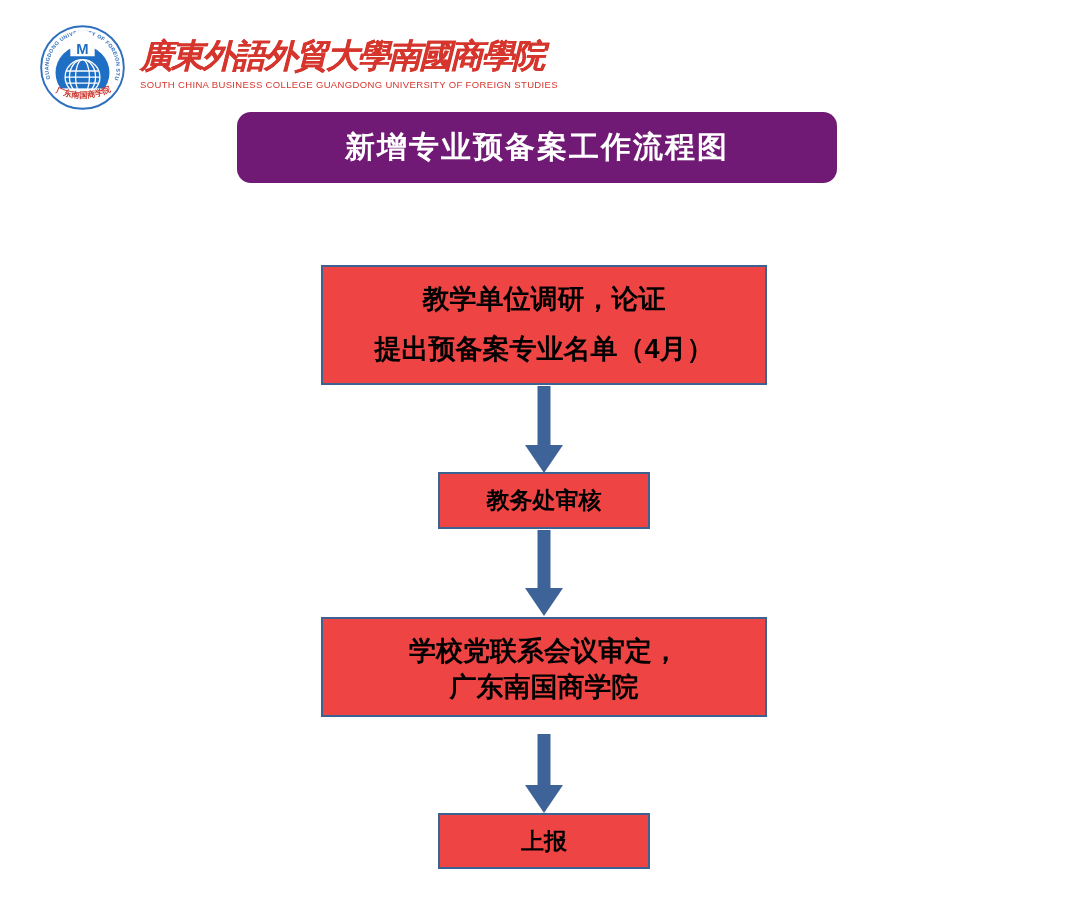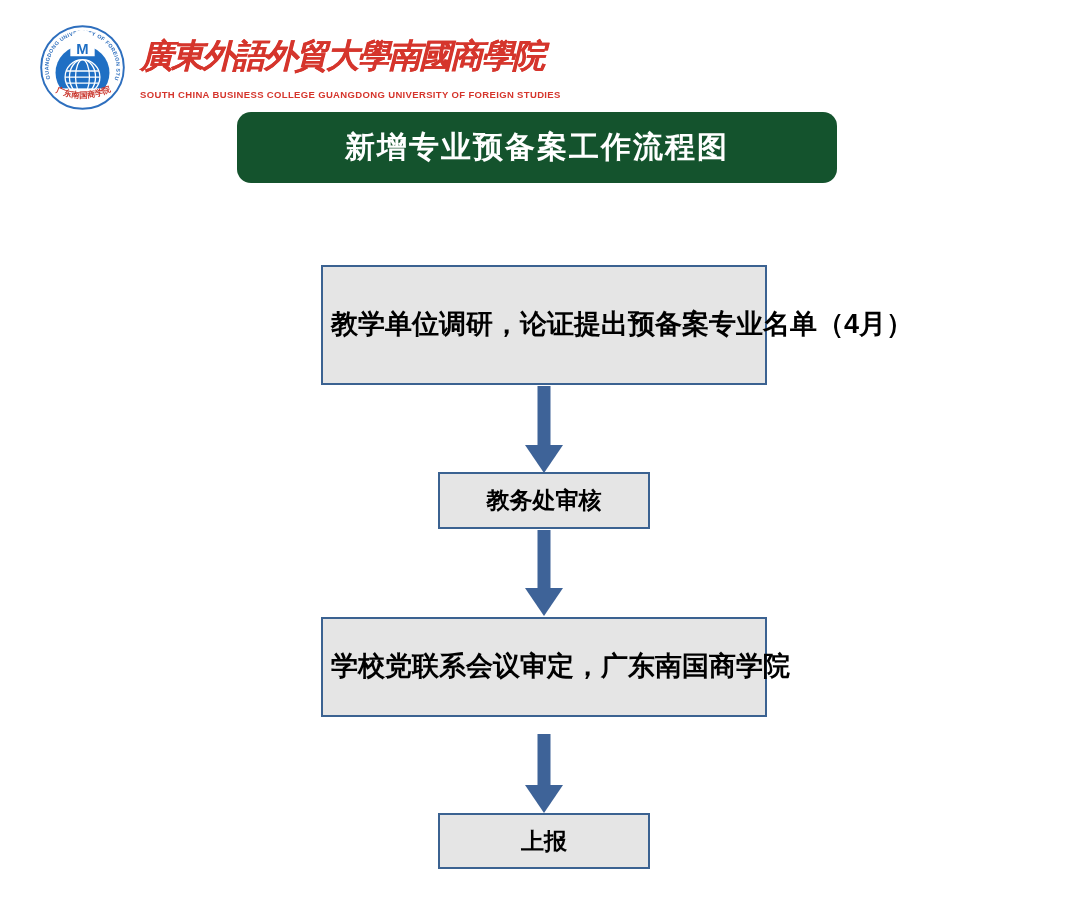--- a/index.html
+++ b/index.html
@@ -22,42 +22,42 @@
     font-weight:bold;
     font-size:33px;
     letter-spacing:-2px;
     white-space:nowrap;
     line-height:1.35;
     text-shadow:0.5px 0 0 #d5352c;
   }
   .uni-en{
     color:#d5352c;
     font-size:9.5px;
-    font-weight:bold;
+    font-weight:normal;
     letter-spacing:0.35px;
-    margin-top:10px;
+    margin-top:0;
     white-space:nowrap;
   }
   
   .banner{
     position:absolute;left:237px;top:112px;width:600px;height:71px;
-    background:#14532d;border-radius:14px;
+    background:#701a75;border-radius:14px;
     display:flex;align-items:center;justify-content:center;
   }
   .banner-text{
     color:#ffffff;font-size:30px;font-weight:bold;letter-spacing:2px;
     white-space:nowrap;
   }
   
   .flow-box{
     position:absolute;
-    background:#e5e5e5;
+    background:#ef4444;
     border:2.5px solid #3b6291;
     box-sizing:border-box;
-    display:flex;flex-direction:row;align-items:center;
+    display:flex;flex-direction:column;align-items:center;
     color:#000000;font-weight:bold;
   }
   .flow-box .line{white-space:nowrap;}
   .box-large{
     left:321px;width:446px;height:120px;
     justify-content:space-between;
     padding:14px 8px 16px 8px;
     font-size:27px;
   }
   .box-1{top:265px;}

